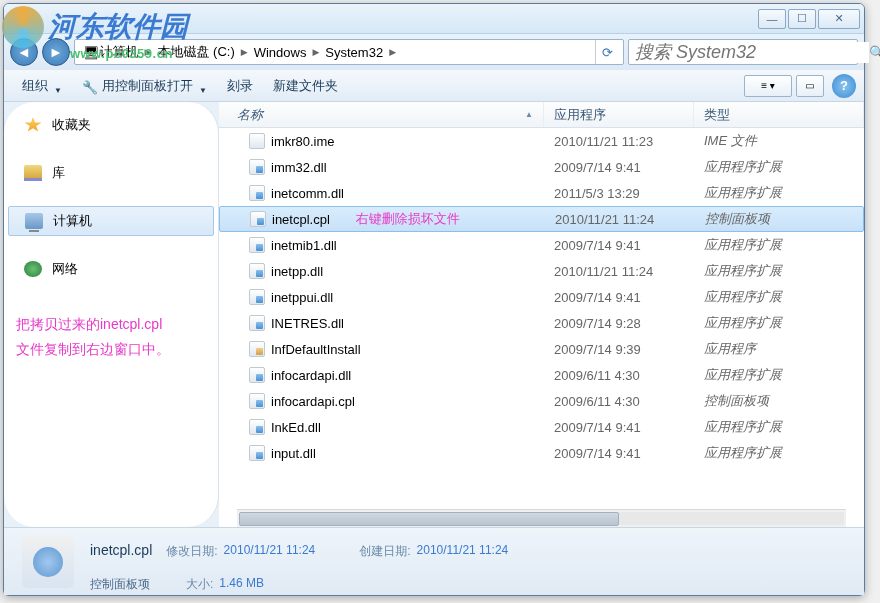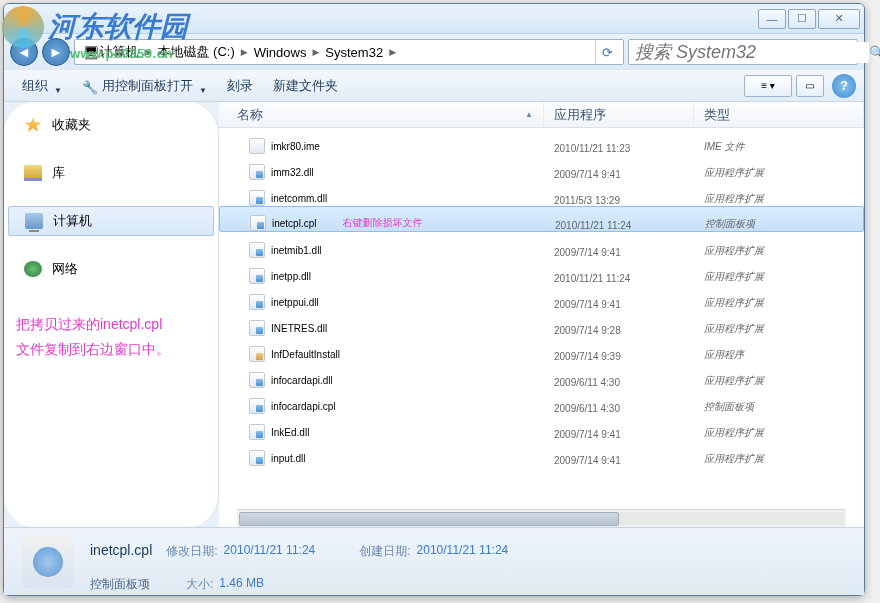--- a/index.html
+++ b/index.html
@@ -38,27 +38,27 @@
 .sbicon.lib { background: linear-gradient(#f0d880,#d8a840); border-radius: 2px 2px 0 0; border-bottom: 3px solid #8a8ad0; }
 .sbicon.comp { background: linear-gradient(#a8c8e8,#6898c8); border-radius: 2px; position: relative; }
 .sbicon.comp::after { content:''; position:absolute; bottom:-3px; left:4px; width:10px; height:2px; background:#888; }
 .sbicon.net { background: radial-gradient(#6ac070,#2a8040); border-radius: 50%; position: relative; }
 .sbgap { height: 18px; }
 .annotation { color: #e838c8; font-size: 14px; padding: 10px 12px; line-height: 1.8; }
 
 .filepane { flex: 1; background: #fff; display: flex; flex-direction: column; overflow: hidden; }
 .colheads { height: 26px; display: flex; background: linear-gradient(#fdfdfd,#f0f4f8); border-bottom: 1px solid #d8e2ec; font-size: 13px; align-items: center; color: #3a5a7a; }
 .ch { padding: 0 10px; border-right: 1px solid #e8eef4; height: 100%; display: flex; align-items: center; cursor: pointer; }
-.ch.name { width: 325px; padding-left: 18px; }
+.ch.name { width: 325px; padding-left: 18px; font-style: italic; }
 .ch.date { width: 150px; }
 .ch.type { flex: 1; }
 .sortind { font-size: 8px; margin-left: auto; color: #6a8aaa; }
 
 .filelist { flex: 1; overflow-y: auto; overflow-x: auto; }
-.frow { height: 26px; display: flex; align-items: flex-end; font-size: 10px; cursor: pointer; }
+.frow { height: 26px; display: flex; align-items: center; font-size: 13px; cursor: pointer; }
 .frow.selected { background: linear-gradient(#d8ecfc,#c8e0f8); border: 1px solid #8ac0f0; border-radius: 2px; }
 .fcell.name { width: 325px; display: flex; align-items: center; padding-left: 30px; gap: 6px; }
 .fcell.date { width: 150px; color: #666; padding-left: 10px; }
 .fcell.type { flex: 1; color: #666; padding-left: 10px; font-style: italic; }
 .ficon { width: 16px; height: 16px; display: inline-block; background: linear-gradient(#fff,#e0e8f0); border: 1px solid #c0c8d0; border-radius: 2px; position: relative; flex-shrink: 0; }
 .ficon::after { content:''; position:absolute; bottom:1px; right:1px; width:7px; height:7px; background:linear-gradient(#8ac0f0,#4a90d0); border-radius:1px; }
 .ficon.exe::after { background: linear-gradient(#f0d080,#d0a050); }
 .ficon.ime::after { display:none; }
 .rowannot { color: #e838c8; margin-left: 20px; }
 

